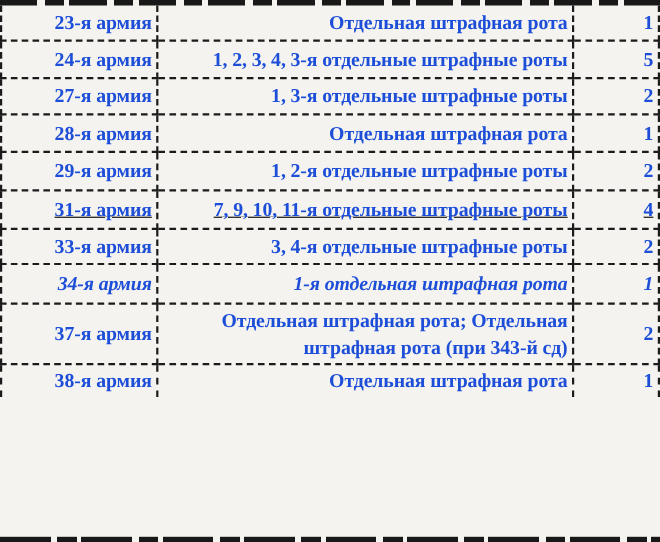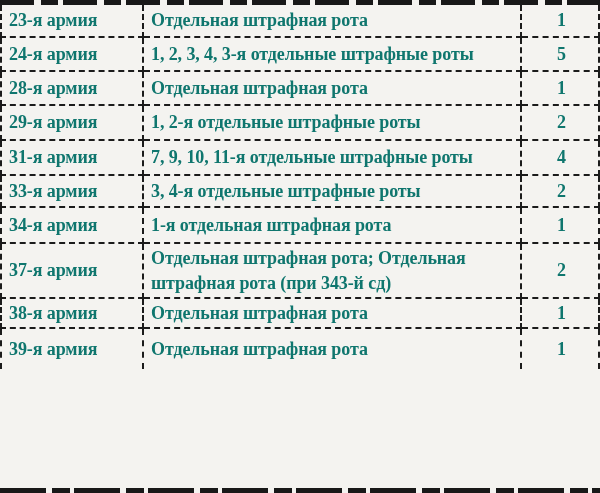--- a/index.html
+++ b/index.html
@@ -41,41 +41,42 @@
     width: 598px;
     margin: 0;
   }
   table.scan-table td {
     border: 2px dashed #1b1b1b;
     vertical-align: middle;
     font-family: "Liberation Serif", "DejaVu Serif", serif;
     font-weight: bold;
     font-size: 18px;
     line-height: 1.35;
-    color: #0f766e;
+    color: #1d4ed8;
     padding: 1px 4px 1px 7px;
     letter-spacing: -0.1px;
     overflow: hidden;
+    text-align: right;
   }
   table.scan-table tr:first-child td { border-top: none; }
   table.scan-table tr:last-child td { border-bottom: none; }
   td.col-count {
     text-align: center;
     padding: 0;
   }
   
   tr.r1  { height: 32px; }
   tr.r2  { height: 34px; }
   tr.r3  { height: 33px; }
   tr.r4  { height: 34px; }
   tr.r5  { height: 35px; }
   tr.r6  { height: 58px; }
-  tr.r7  { height: 35px; }
+  tr.r7  { height: 35px; text-decoration: underline; }
   tr.r8  { height: 32px; }
-  tr.r9  { height: 36px; }
+  tr.r9  { height: 36px; font-style: italic; }
   tr.r10 { height: 55px; padding-left: 39px; }
   tr.r11 { height: 30px; }
   tr.r12 { height: 41px; }
 </style>
 </head>
 <body>
 
 <div class="page">
 
   <div class="thick-rule top"></div>
@@ -89,20 +90,25 @@
     <tbody>
       <tr class="r1">
         <td class="col-army">23-я армия</td>
         <td class="col-units">Отдельная штрафная рота</td>
         <td class="col-count">1</td>
       </tr>
       <tr class="r2">
         <td class="col-army">24-я армия</td>
         <td class="col-units">1, 2, 3, 4, 3-я отдельные штрафные роты</td>
         <td class="col-count">5</td>
+      </tr>
+      <tr class="r3">
+        <td class="col-army">27-я армия</td>
+        <td class="col-units">1, 3-я отдельные штрафные роты</td>
+        <td class="col-count">2</td>
       </tr>
       <tr class="r4">
         <td class="col-army">28-я армия</td>
         <td class="col-units">Отдельная штрафная рота</td>
         <td class="col-count">1</td>
       </tr>
       <tr class="r5">
         <td class="col-army">29-я армия</td>
         <td class="col-units">1, 2-я отдельные штрафные роты</td>
         <td class="col-count">2</td>
@@ -125,23 +131,18 @@
       <tr class="r10">
         <td class="col-army">37-я армия</td>
         <td class="col-units">Отдельная штрафная рота; Отдельная штрафная рота (при 343-й сд)</td>
         <td class="col-count">2</td>
       </tr>
       <tr class="r11">
         <td class="col-army">38-я армия</td>
         <td class="col-units">Отдельная штрафная рота</td>
         <td class="col-count">1</td>
       </tr>
-      <tr class="r12">
-        <td class="col-army">39-я армия</td>
-        <td class="col-units">Отдельная штрафная рота</td>
-        <td class="col-count">1</td>
-      </tr>
     </tbody>
   </table>
 
   <div class="thick-rule bottom"></div>
 
 </div>
 
 </body></html>

